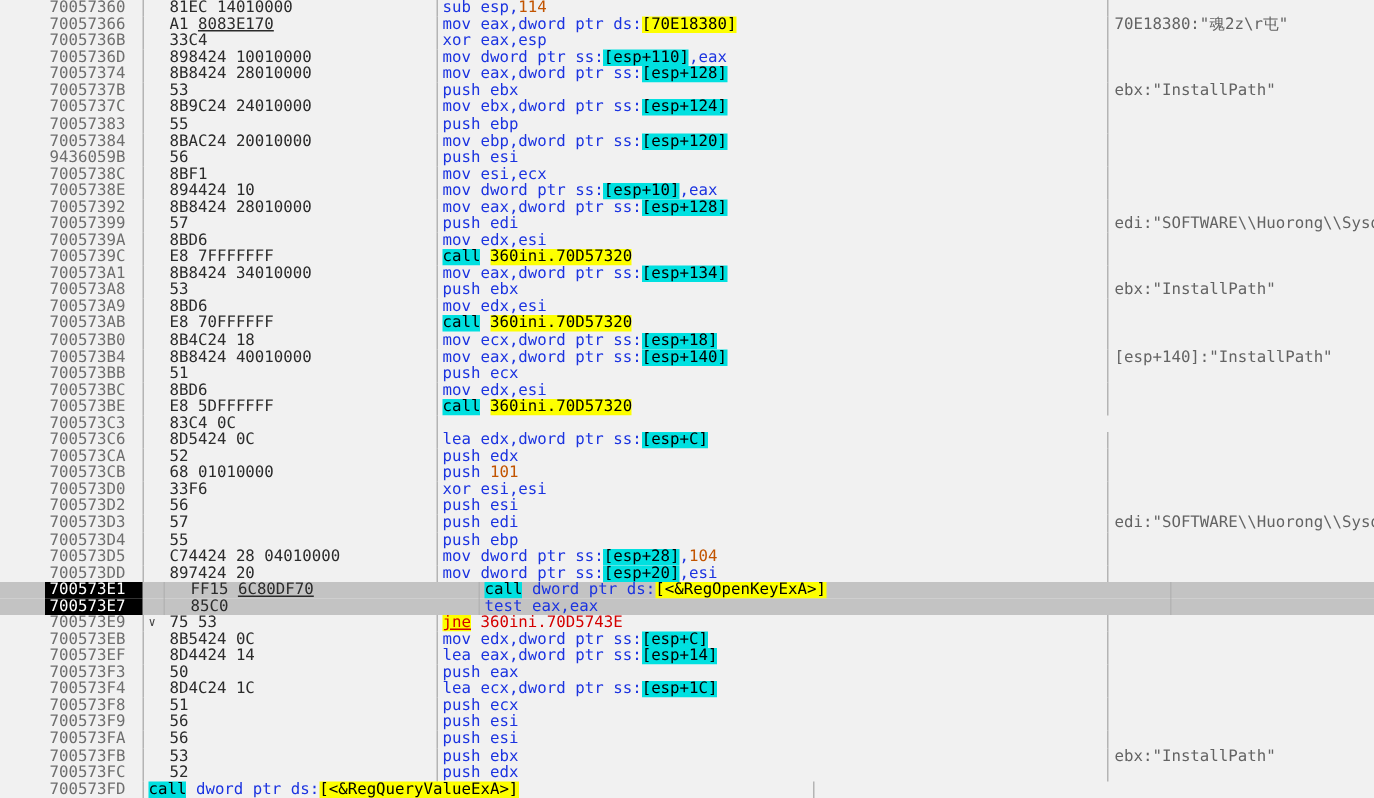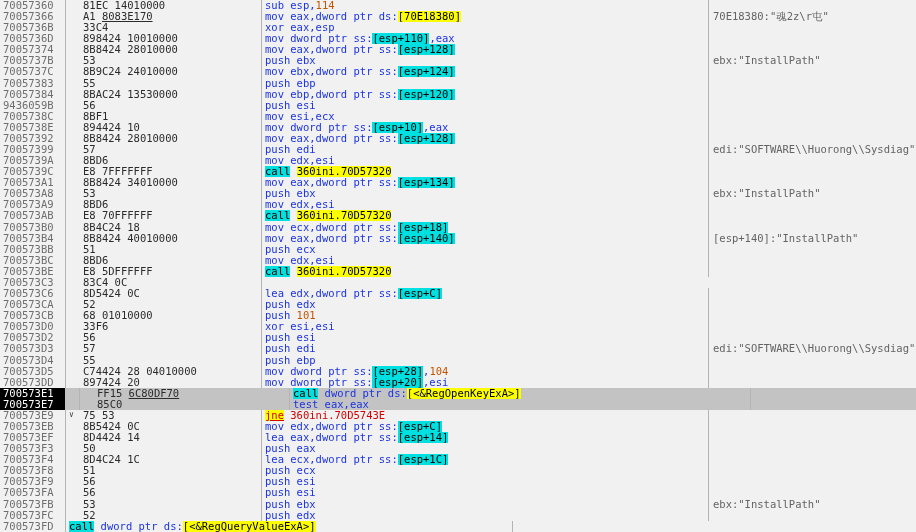--- a/index.html
+++ b/index.html
@@ -6,21 +6,21 @@
   body{
     width:916px;height:532px;overflow:hidden;
     background:var(--bg,#f1f1f1);
     font-family:"DejaVu Sans Mono","Liberation Mono",monospace;
   }
   .disasm{
     width:916px;height:532px;
     font-size:10.5px;
     cursor:default;
   }
-  .row{display:flex;height:11.0833px;line-height:11px;white-space:pre;}
+  .row{display:flex;height:11.0833px;line-height:11px;white-space:pre;padding-left:30px;}
   .cell{height:100%;overflow:hidden;}
   .addr{width:62px;padding-left:3px;flex:none;color:var(--address-text);}
   .bytes{width:178px;padding-left:17px;flex:none;position:relative;
          border-left:1px solid var(--grid);color:var(--bytes-text);}
   .dis{width:443px;padding-left:3px;flex:none;
        border-left:1px solid var(--grid);color:var(--mnemonic);}
   .cmt{flex:1;padding-left:4px;border-left:1px solid var(--grid);color:var(--comment);}
   .sel{background:var(--selection-bg);gap:14px;}
   .asel{background:var(--address-selected-bg);color:var(--address-selected-text);}
   .u{text-decoration:underline;}
@@ -37,21 +37,21 @@
 
 <div id="view" class="disasm">
     <div class="row"><div class="cell addr">70057360</div><div class="cell bytes"><span>81EC 14010000</span></div><div class="cell dis"><span class="tk-m">sub esp,</span><span class="tk-n">114</span></div><div class="cell cmt"></div></div>
     <div class="row"><div class="cell addr">70057366</div><div class="cell bytes"><span>A1 </span><span class="u">8083E170</span></div><div class="cell dis"><span class="tk-m">mov eax,dword ptr ds:</span><span class="tk-y">[70E18380]</span></div><div class="cell cmt">70E18380:"魂2z\r屯"</div></div>
     <div class="row"><div class="cell addr">7005736B</div><div class="cell bytes"><span>33C4</span></div><div class="cell dis"><span class="tk-m">xor eax,esp</span></div><div class="cell cmt"></div></div>
     <div class="row"><div class="cell addr">7005736D</div><div class="cell bytes"><span>898424 10010000</span></div><div class="cell dis"><span class="tk-m">mov dword ptr ss:</span><span class="tk-c">[esp+110]</span><span class="tk-m">,eax</span></div><div class="cell cmt"></div></div>
     <div class="row"><div class="cell addr">70057374</div><div class="cell bytes"><span>8B8424 28010000</span></div><div class="cell dis"><span class="tk-m">mov eax,dword ptr ss:</span><span class="tk-c">[esp+128]</span></div><div class="cell cmt"></div></div>
     <div class="row"><div class="cell addr">7005737B</div><div class="cell bytes"><span>53</span></div><div class="cell dis"><span class="tk-m">push ebx</span></div><div class="cell cmt">ebx:"InstallPath"</div></div>
     <div class="row"><div class="cell addr">7005737C</div><div class="cell bytes"><span>8B9C24 24010000</span></div><div class="cell dis"><span class="tk-m">mov ebx,dword ptr ss:</span><span class="tk-c">[esp+124]</span></div><div class="cell cmt"></div></div>
     <div class="row"><div class="cell addr">70057383</div><div class="cell bytes"><span>55</span></div><div class="cell dis"><span class="tk-m">push ebp</span></div><div class="cell cmt"></div></div>
-    <div class="row"><div class="cell addr">70057384</div><div class="cell bytes"><span>8BAC24 13530000</span></div><div class="cell dis"><span class="tk-m">mov ebp,dword ptr ss:</span><span class="tk-c">[esp+120]</span></div><div class="cell cmt"></div></div>
+    <div class="row"><div class="cell addr">70057384</div><div class="cell bytes"><span>8BAC24 20010000</span></div><div class="cell dis"><span class="tk-m">mov ebp,dword ptr ss:</span><span class="tk-c">[esp+120]</span></div><div class="cell cmt"></div></div>
     <div class="row"><div class="cell addr">9436059B</div><div class="cell bytes"><span>56</span></div><div class="cell dis"><span class="tk-m">push esi</span></div><div class="cell cmt"></div></div>
     <div class="row"><div class="cell addr">7005738C</div><div class="cell bytes"><span>8BF1</span></div><div class="cell dis"><span class="tk-m">mov esi,ecx</span></div><div class="cell cmt"></div></div>
     <div class="row"><div class="cell addr">7005738E</div><div class="cell bytes"><span>894424 10</span></div><div class="cell dis"><span class="tk-m">mov dword ptr ss:</span><span class="tk-c">[esp+10]</span><span class="tk-m">,eax</span></div><div class="cell cmt"></div></div>
     <div class="row"><div class="cell addr">70057392</div><div class="cell bytes"><span>8B8424 28010000</span></div><div class="cell dis"><span class="tk-m">mov eax,dword ptr ss:</span><span class="tk-c">[esp+128]</span></div><div class="cell cmt"></div></div>
     <div class="row"><div class="cell addr">70057399</div><div class="cell bytes"><span>57</span></div><div class="cell dis"><span class="tk-m">push edi</span></div><div class="cell cmt">edi:"SOFTWARE\\Huorong\\Sysdiag"</div></div>
     <div class="row"><div class="cell addr">7005739A</div><div class="cell bytes"><span>8BD6</span></div><div class="cell dis"><span class="tk-m">mov edx,esi</span></div><div class="cell cmt"></div></div>
     <div class="row"><div class="cell addr">7005739C</div><div class="cell bytes"><span>E8 7FFFFFFF</span></div><div class="cell dis"><span class="tk-c">call</span><span class="tk-m"> </span><span class="tk-y">360ini.70D57320</span></div><div class="cell cmt"></div></div>
     <div class="row"><div class="cell addr">700573A1</div><div class="cell bytes"><span>8B8424 34010000</span></div><div class="cell dis"><span class="tk-m">mov eax,dword ptr ss:</span><span class="tk-c">[esp+134]</span></div><div class="cell cmt"></div></div>
     <div class="row"><div class="cell addr">700573A8</div><div class="cell bytes"><span>53</span></div><div class="cell dis"><span class="tk-m">push ebx</span></div><div class="cell cmt">ebx:"InstallPath"</div></div>
     <div class="row"><div class="cell addr">700573A9</div><div class="cell bytes"><span>8BD6</span></div><div class="cell dis"><span class="tk-m">mov edx,esi</span></div><div class="cell cmt"></div></div>

